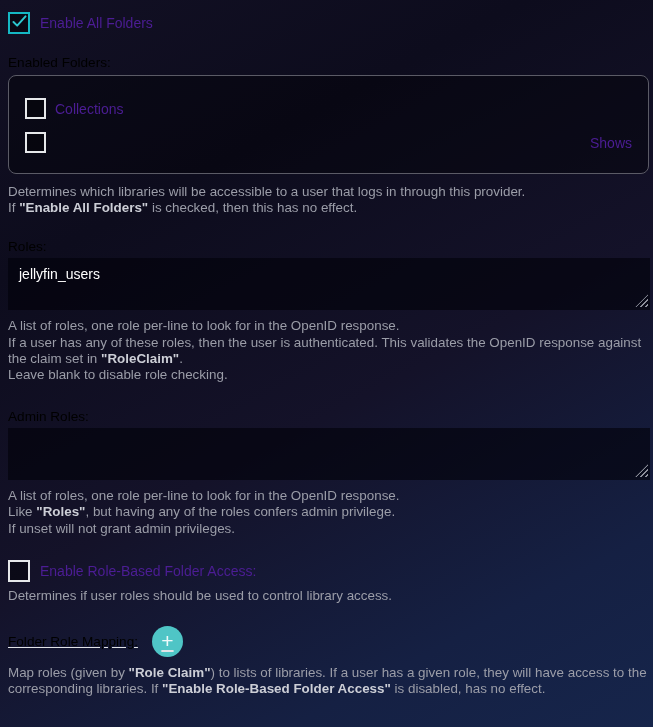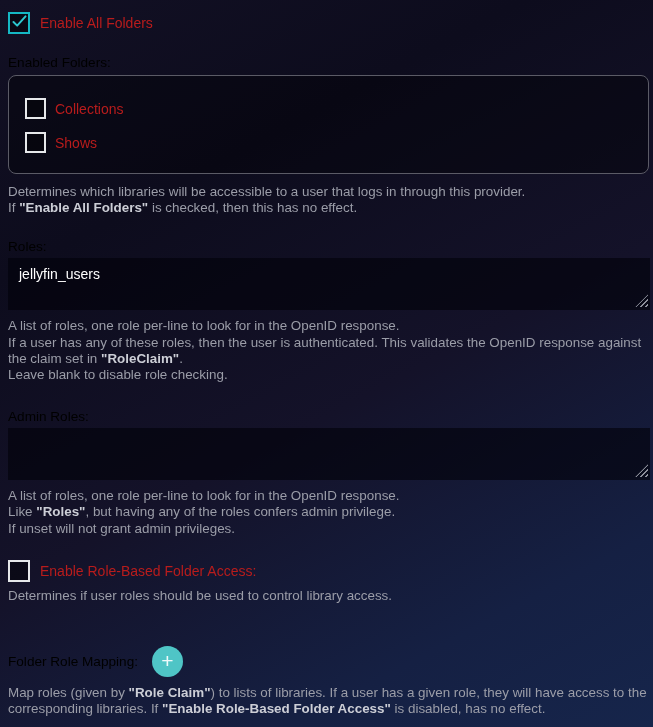--- a/index.html
+++ b/index.html
@@ -13,35 +13,35 @@
 
   
   .chk-row { display:flex; align-items:center; margin:0; cursor:pointer; }
   .chk {
     width:22px; height:22px; flex:0 0 22px;
     border:2px solid #e6e8ea; background:rgba(3,4,10,0.55);
     display:flex; align-items:center; justify-content:center;
   }
   .chk.checked { border-color:#15b7c3; }
   .chk svg { width:15px; height:13px; }
-  .chk-label { margin-left:10px; font-size:14px; color:#b91c1c; }
+  .chk-label { margin-left:10px; font-size:14px; color:#4c1d95; }
 
   .desc { font-size:13.4px; line-height:16.2px; color:#9b9da8; }
   .desc b { color:#ccced6; font-weight:bold; }
   .field-label { font-size:13.6px; color:#000000; }
 
   
   .fieldset {
     border:1px solid #5b5b66; border-radius:8px;
     background:rgba(2,3,7,0.42);
     padding:22px 16px 20px 16px;
     margin-top:5px;
   }
   .fieldset .chk-row { margin-bottom:13px; }
-  .fieldset .chk-row:last-child { margin-bottom:0; }
+  .fieldset .chk-row:last-child { margin-bottom:0;justify-content:space-between; }
   .fieldset .chk { width:21px; height:21px; flex:0 0 21px; }
   .fieldset .chk-label { margin-left:9px; }
 
   
   .ta-wrap { position:relative; margin-top:4px; margin-right:-1px; }
   textarea {
     display:block; width:100%; height:52px; resize:none;
     background:rgba(2,2,9,0.62); border:none; outline:none;
     color:#ffffff; font-family:"Liberation Sans","DejaVu Sans",sans-serif;
     font-size:14px; padding:8px 11px; overflow:hidden;
@@ -66,21 +66,21 @@
   
   .m-desc1   { margin-top:10px; }
   .m-lbl-ef  { margin-top:21px; }
   .m-desc2   { margin-top:10px; }
   .m-lbl-r   { margin-top:23px; }
   .m-desc3   { margin-top:8px; }
   .m-lbl-ar  { margin-top:26px; }
   .m-desc4   { margin-top:8px; }
   .m-chk2    { margin-top:23px; }
   .m-desc5   { margin-top:6px; }
-  .m-map     { margin-top:42px; }
+  .m-map     { margin-top:22px;text-decoration:underline; }
   .m-desc6   { margin-top:8px; }
 </style>
 </head>
 <body>
 
 <div class="page">
 
   <label class="chk-row">
     <span class="chk checked">
       <span>

